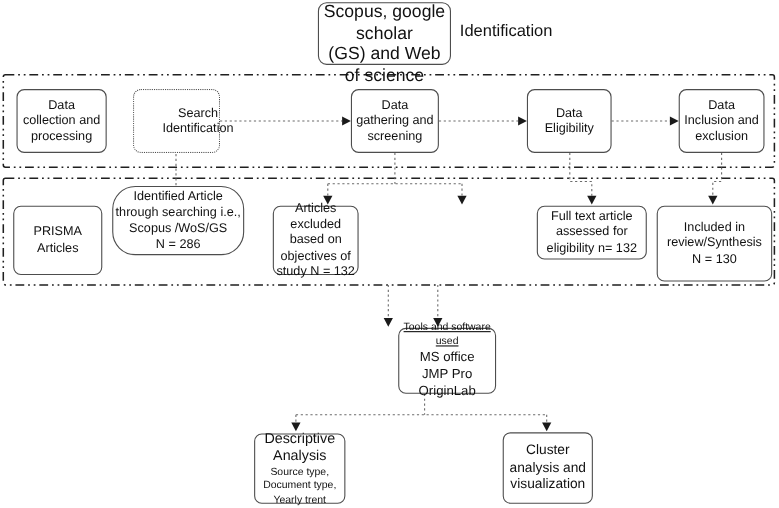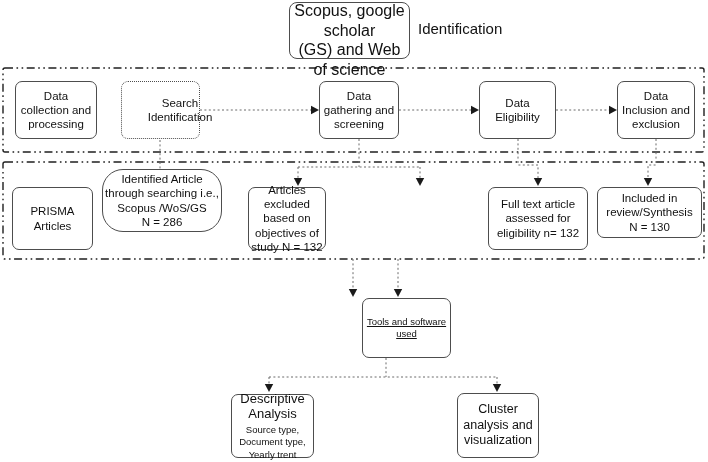--- a/index.html
+++ b/index.html
@@ -133,33 +133,36 @@
 through searching i.e.,
 Scopus /WoS/GS
 N = 286</span>
   </div>
   <div class="node fs115" style="left:248px;top:187px;width:78px;height:63px;">
     <span class="node-text">Articles excluded
 based on
 objectives of
 study N = 132</span>
   </div>
-  <div class="node fs115" style="left:488px;top:187px;width:100px;height:63px;">
+  <div class="node fs115" style="left:488px;top:187px;width:100px;height:49px;">
     <span class="node-text">Full text article
 assessed for
 eligibility n= 132</span>
   </div>
-  <div class="node fs115" style="left:597px;top:187px;width:105px;height:51px;text-align:center;">
+  <div class="node fs115" style="left:597px;top:187px;width:105px;height:69px;text-align:center;">
     <span class="node-text">Included in
 review/Synthesis
 N = 130</span>
   </div>
 
   <div class="node" style="left:342px;top:298px;width:89px;height:60px;margin-left:20px;">
     <span class="tools-title">Tools and software used</span>
+    <span class="tools-items">MS office
+JMP Pro
+OriginLab</span>
   </div>
 
   <div class="node fs125" style="left:457px;top:393px;width:82px;height:65px;">
     <span class="node-text">Cluster
 analysis and
 visualization</span>
   </div>
   <div class="node" style="left:231px;top:394px;width:83px;height:64px;">
     <span class="d1-title">Descriptive
 Analysis</span>

